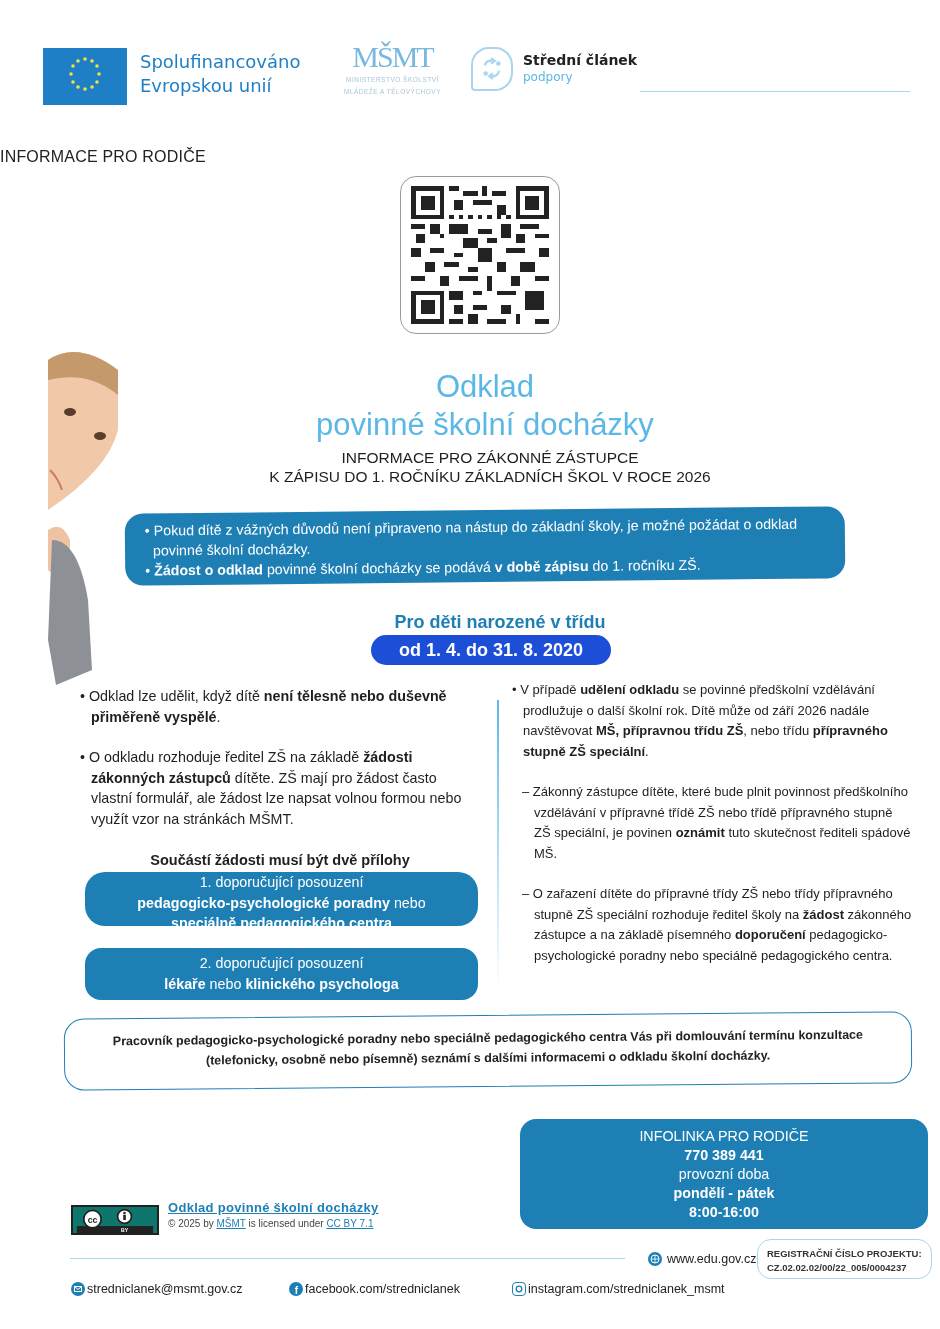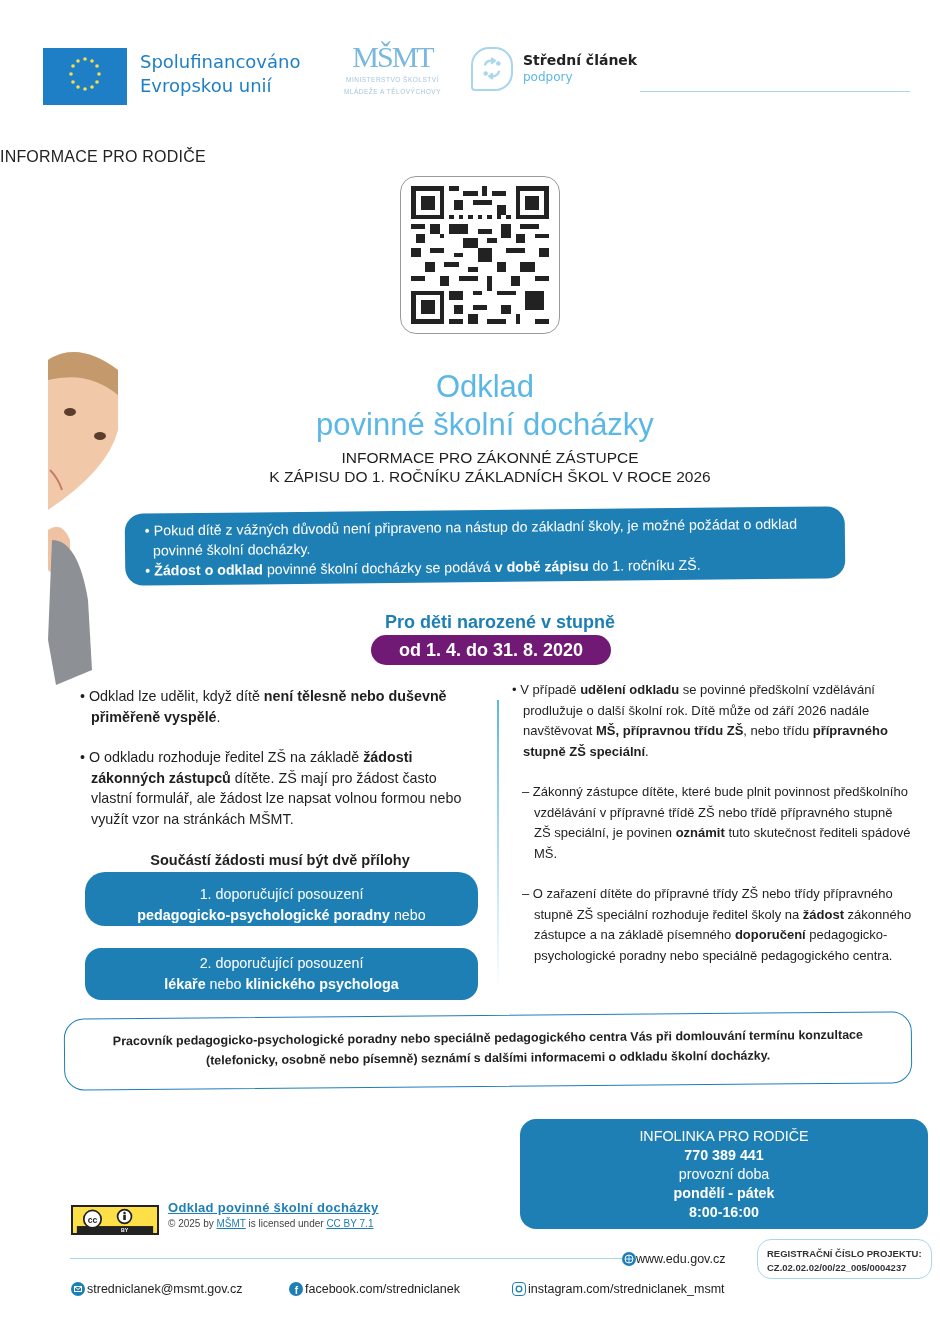--- a/index.html
+++ b/index.html
@@ -34,52 +34,52 @@
   .title { left: 0; width: 970px; top: 368px; text-align: center; font-size: 31px; line-height: 38px; color: #5bb8e6; }
   .subtitle { left: 250px; width: 480px; top: 448px; text-align: center; font-size: 15.5px; line-height: 19px; color: #1f1f1f; }
 
   
   .info-pill { left: 125px; top: 510px; width: 720px; height: 72px; background: #1e7fb5; border-radius: 18px; color: #fff; padding: 7px 20px 0 20px; font-size: 14.2px; line-height: 20px; font-family: "Liberation Sans", sans-serif; transform: rotate(-0.6deg); }
   .info-pill .bullet { display: block; padding-left: 8px; text-indent: -8px; }
   .info-pill b { font-weight: bold; }
 
   
   .period-label { left: 340px; width: 320px; top: 612px; text-align: center; font-size: 18px; font-weight: bold; color: #1e7fb5; }
-  .period-pill { left: 371px; top: 635px; width: 240px; height: 30px; border-radius: 15px; background: #701a75; color: #fff; font-size: 18px; font-weight: bold; text-align: center; line-height: 30px; }
+  .period-pill { left: 371px; top: 635px; width: 240px; height: 30px; border-radius: 15px; background: #1d4ed8; color: #fff; font-size: 18px; font-weight: bold; text-align: center; line-height: 30px; }
 
   
   .col-left { left: 80px; top: 686px; width: 400px; font-size: 14.3px; line-height: 20.5px; }
   .col-left p { padding-left: 11px; text-indent: -11px; margin-bottom: 20px; }
   .col-right { left: 512px; top: 680px; width: 400px; font-size: 13px; line-height: 20.5px; }
   .col-right p { margin-bottom: 20px; }
   .col-right .b1 { padding-left: 11px; text-indent: -11px; }
   .col-right .dash { padding-left: 22px; text-indent: -12px; margin-left: 0; }
   .vline { left: 497px; top: 700px; width: 2px; height: 290px; background: linear-gradient(#5bb8e6, rgba(91,184,230,0)); }
 
   .attach-label { left: 85px; width: 390px; top: 852px; text-align: center; font-size: 14.5px; font-weight: bold; }
   .attach-pill { left: 85px; width: 393px; background: #1e7fb5; color: #fff; border-radius: 16px; text-align: center; font-size: 14.3px; line-height: 20.5px; }
-  .attach-1 { top: 872px; height: 54px; padding-top: 12px; border-radius: 20px; }
+  .attach-1 { top: 872px; height: 54px; padding-top: 0; border-radius: 20px; }
   .attach-2 { top: 948px; height: 52px; padding-top: 5px; }
 
   
   .note-box { left: 64px; top: 1015px; width: 848px; height: 72px; border: 1.5px solid #1e7fb5; border-radius: 20px; text-align: center; font-size: 12.5px; font-weight: bold; line-height: 20px; padding-top: 12px; color: #222; transform: rotate(-0.5deg); }
 
   
   .infolinka { left: 520px; top: 1119px; width: 408px; height: 110px; background: #1e7fb5; border-radius: 16px; color: #fff; text-align: center; padding-top: 8px; font-size: 14.3px; line-height: 19px; }
 
   
-  .cc-badge { left: 71px; top: 1205px; width: 88px; height: 30px; background: #fde047; border: 2px solid #222; }
+  .cc-badge { left: 71px; top: 1205px; width: 88px; height: 30px; background: #0f766e; border: 2px solid #222; }
   .cc-badge svg { width: 100%; height: 100%; }
   .license { left: 168px; top: 1200px; }
   .license-title { font-size: 13px; font-weight: bold; color: #1e7fb5; text-decoration: underline; letter-spacing: 0.3px; }
   .license-sub { font-size: 10px; color: #444; margin-top: 3px; }
   .license-sub a { color: #1e7fb5; text-decoration: underline; }
 
   .footer-line { left: 70px; top: 1258px; width: 555px; height: 1px; background: #a8d6ef; }
-  .web { left: 622px; top: 1252px; font-size: 12.5px; color: #222; display: flex; align-items: center; }
+  .web { left: 648px; top: 1252px; font-size: 12.5px; color: #222; display: flex; align-items: center; gap: 5px; }
   .reg-box { left: 757px; top: 1239px; width: 175px; height: 40px; border: 1.2px solid #a8d6ef; border-radius: 14px 14px 14px 14px; padding: 7px 0 0 9px; font-size: 9.5px; font-weight: bold; color: #333; line-height: 14px; }
 
   .contact { top: 1282px; font-size: 12.5px; color: #222; display: flex; align-items: center; gap: 2px; }
   .ico { width: 14px; height: 14px; border-radius: 50%; background: #1e7fb5; display: inline-block; position: relative; }
   .ico svg { width: 14px; height: 14px; position: absolute; left: 0; top: 0; }
   .ico-ig { background: #fff; border: 1.5px solid #1e7fb5; border-radius: 4px; }
 </style>
 </head>
 <body>
 
@@ -213,21 +213,21 @@
 <div class="abs subtitle">
   <div>INFORMACE PRO ZÁKONNÉ ZÁSTUPCE</div>
   <div>K ZÁPISU DO 1. ROČNÍKU ZÁKLADNÍCH ŠKOL V ROCE 2026</div>
 </div>
 
 <div class="abs info-pill">
   <span class="bullet">• <span>Pokud dítě z vážných důvodů není připraveno na nástup do základní školy, je možné požádat o odklad povinné školní docházky.</span></span>
   <span class="bullet">• <b>Žádost o odklad</b><span> povinné školní docházky se podává </span><b>v době zápisu</b><span> do 1. ročníku ZŠ.</span></span>
 </div>
 
-<div class="abs period-label">Pro děti narozené v stupně</div>
+<div class="abs period-label">Pro děti narozené v třídu</div>
 <div class="abs period-pill">od 1. 4. do 31. 8. 2020</div>
 
 <div class="abs col-left">
   <p>• <span>Odklad lze udělit, když dítě </span><b>není tělesně nebo duševně přiměřeně vyspělé</b><span>.</span></p>
   <p>• <span>O odkladu rozhoduje ředitel ZŠ na základě </span><b>žádosti zákonných zástupců</b><span> dítěte. ZŠ mají pro žádost často vlastní formulář, ale žádost lze napsat volnou formou nebo využít vzor na stránkách MŠMT.</span></p>
 </div>
 
 <div class="abs attach-label">Součástí žádosti musí být dvě přílohy</div>
 <div class="abs attach-pill attach-1">
   <div>1. doporučující posouzení</div>

